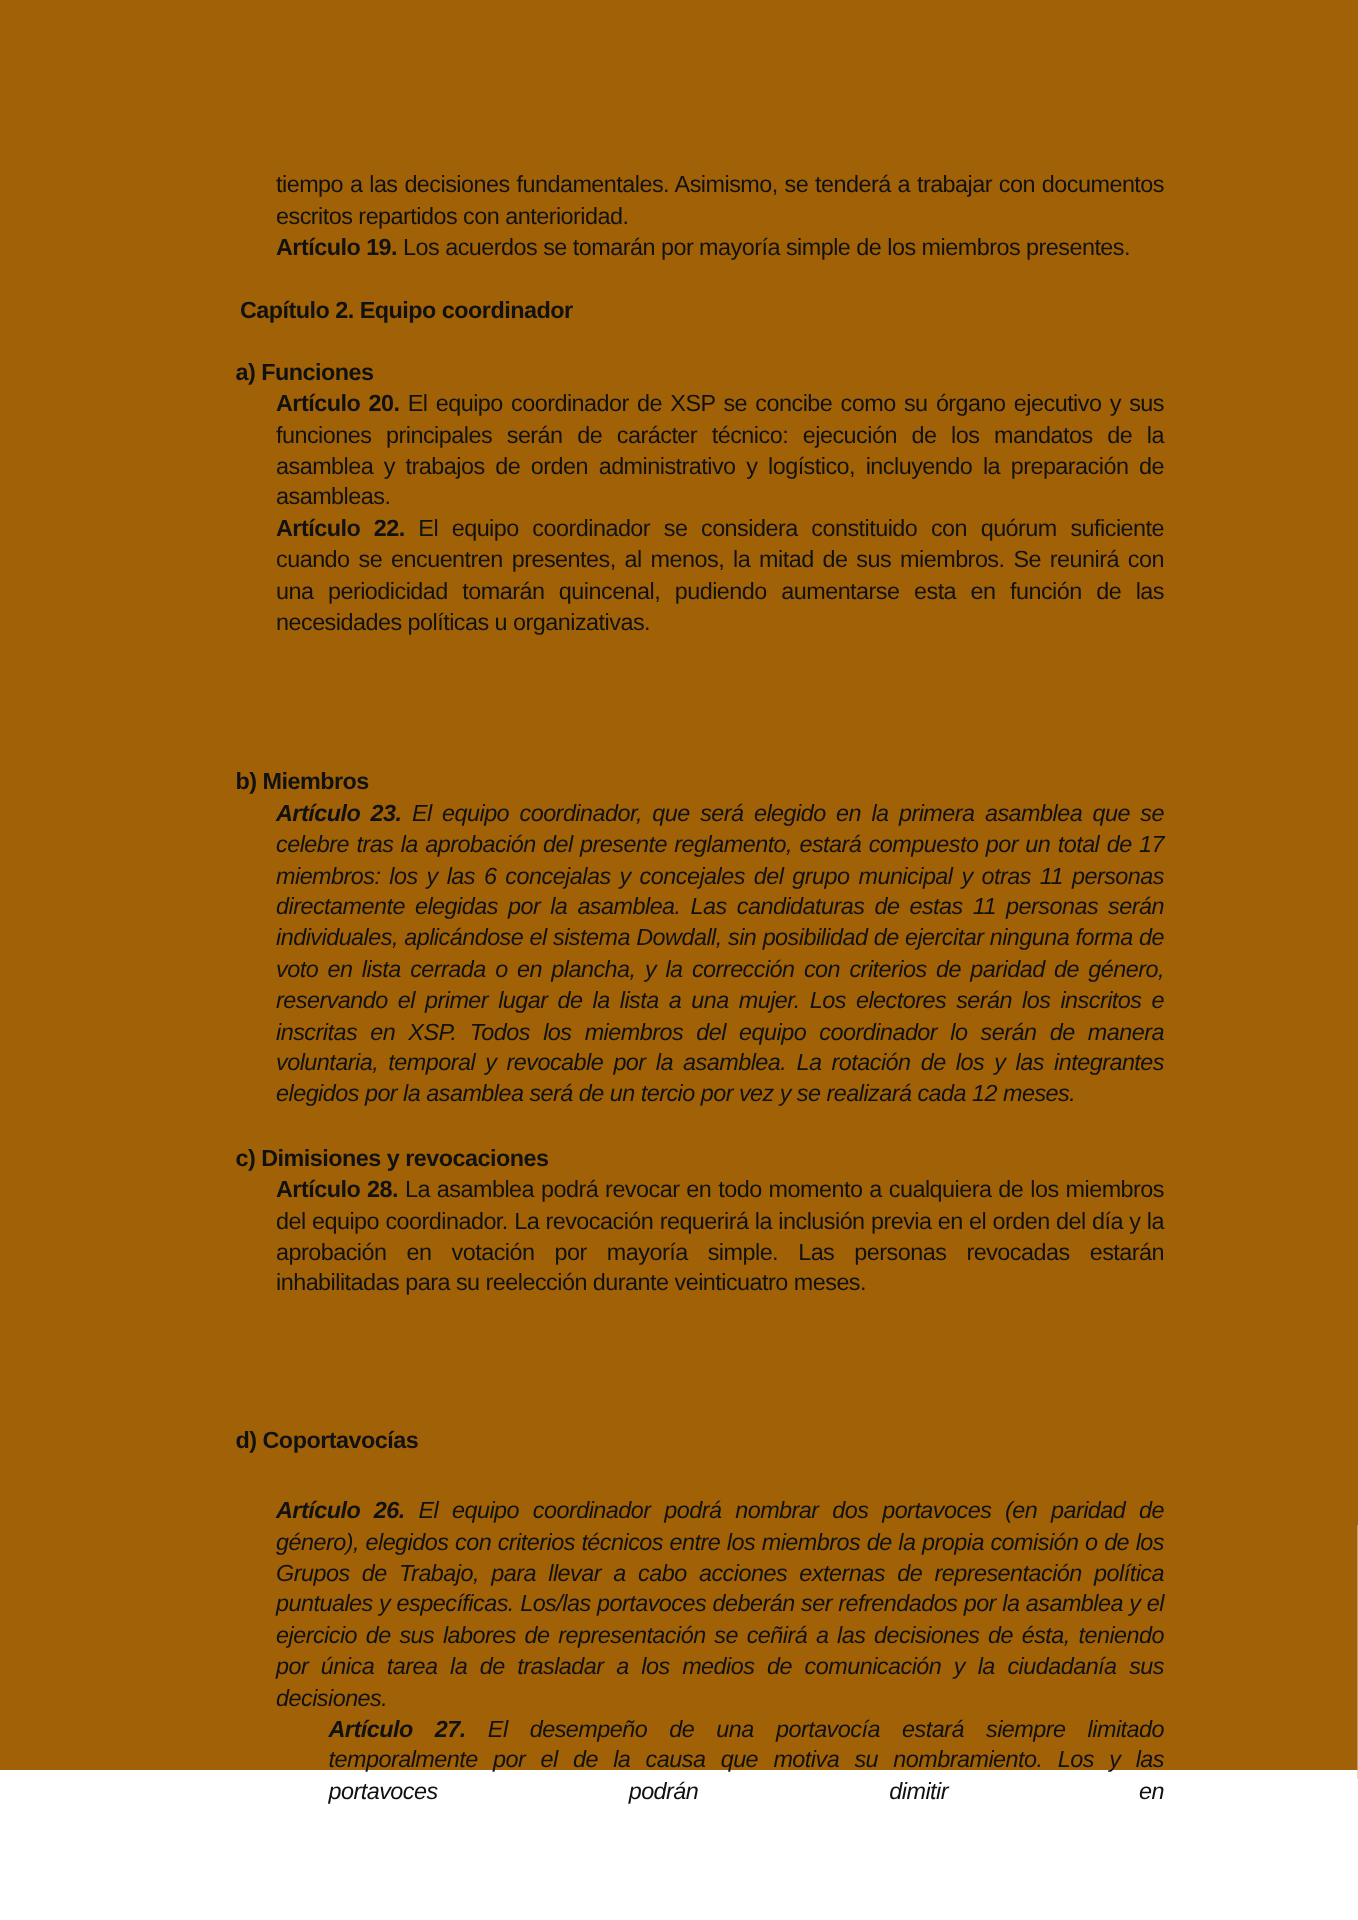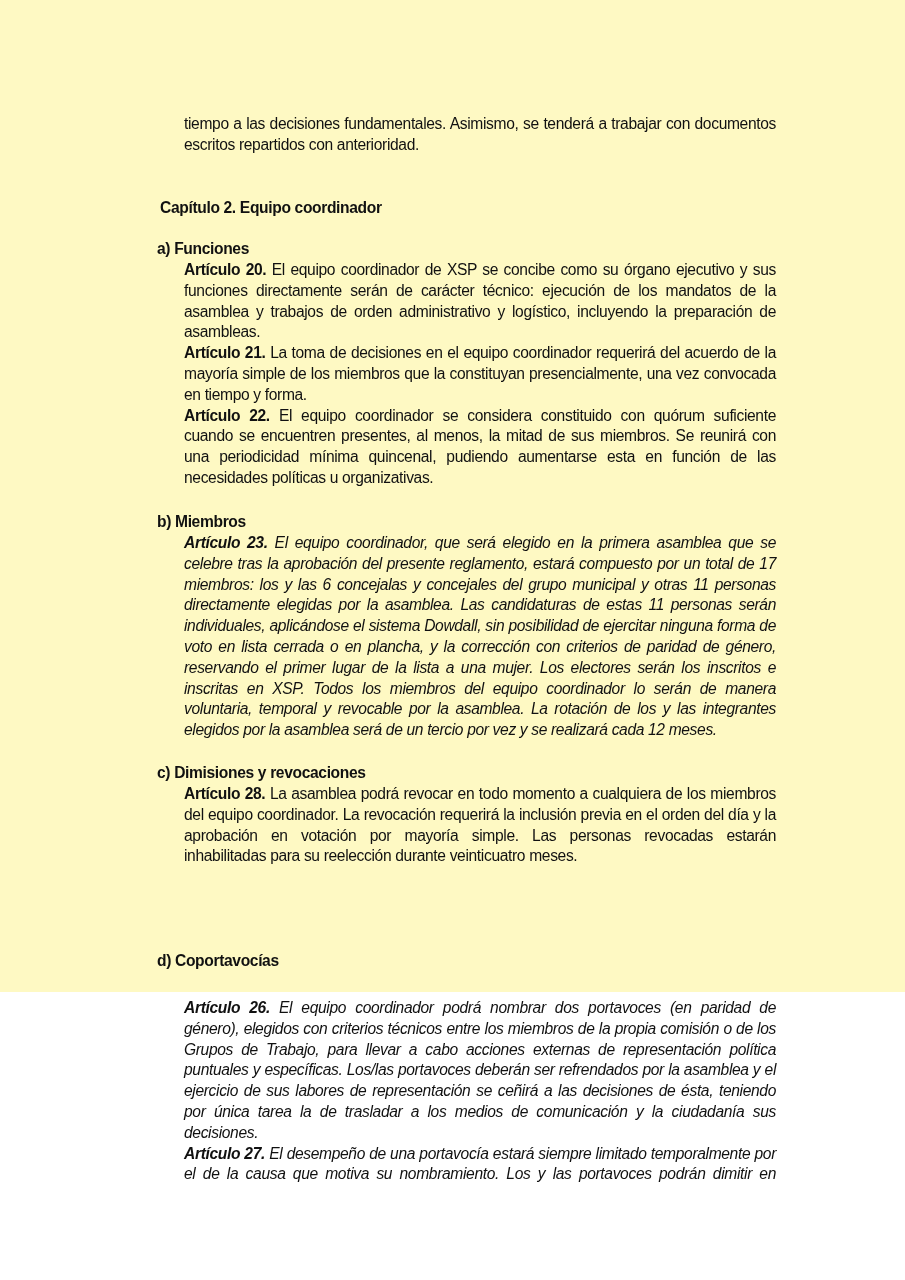--- a/index.html
+++ b/index.html
@@ -1,21 +1,21 @@
 <!DOCTYPE html>
 <html><head>
 <meta charset="utf-8">
 <style>
   html, body { margin: 0; padding: 0; background: #ffffff; }
   body {
     width: 905px; height: 1280px; position: relative; overflow: hidden;
     font-family: "Liberation Sans", sans-serif;
     color: #111111;
   }
-  .page { position: absolute; left: 0; top: 0; width: 905px; height: 992px; background: #fef9c3; }
+  .page { position: absolute; left: 0; top: 0; width: 905px; height: 1180px; background: #a16207; }
   .block {
     position: absolute;
     font-size: 15.6px;
     line-height: 20.8px;
     letter-spacing: -0.35px;
     transform-origin: left top;
   }
   .body-text {
     left: 184px;
     width: 592px;
@@ -35,40 +35,40 @@
     text-align: center;
   }
 </style>
 </head>
 <body>
 
 <div class="page">
 
   <div class="block body-text" style="top:114px;">
     <p>tiempo a las decisiones fundamentales. Asimismo, se tenderá a trabajar con documentos escritos repartidos con anterioridad.</p>
+    <p class="last-left"><span class="art-label">Artículo 19.</span><span> Los acuerdos se tomarán por mayoría simple de los miembros presentes.</span></p>
   </div>
 
   <div class="block chapter" style="top:198px;">Capítulo 2. Equipo coordinador</div>
 
   <div class="block section" style="top:239px;">a) Funciones</div>
   <div class="block body-text" style="top:260px;">
-    <p><span class="art-label">Artículo 20.</span><span> El equipo coordinador de XSP se concibe como su órgano ejecutivo y sus funciones directamente serán de carácter técnico: ejecución de los mandatos de la asamblea y trabajos de orden administrativo y logístico, incluyendo la preparación de asambleas.</span></p>
-    <p><span class="art-label">Artículo 21.</span><span> La toma de decisiones en el equipo coordinador requerirá del acuerdo de la mayoría simple de los miembros que la constituyan presencialmente, una vez convocada en tiempo y forma.</span></p>
-    <p><span class="art-label">Artículo 22.</span><span> El equipo coordinador se considera constituido con quórum suficiente cuando se encuentren presentes, al menos, la mitad de sus miembros. Se reunirá con una periodicidad mínima quincenal, pudiendo aumentarse esta en función de las necesidades políticas u organizativas.</span></p>
+    <p><span class="art-label">Artículo 20.</span><span> El equipo coordinador de XSP se concibe como su órgano ejecutivo y sus funciones principales serán de carácter técnico: ejecución de los mandatos de la asamblea y trabajos de orden administrativo y logístico, incluyendo la preparación de asambleas.</span></p>
+    <p><span class="art-label">Artículo 22.</span><span> El equipo coordinador se considera constituido con quórum suficiente cuando se encuentren presentes, al menos, la mitad de sus miembros. Se reunirá con una periodicidad tomarán quincenal, pudiendo aumentarse esta en función de las necesidades políticas u organizativas.</span></p>
   </div>
 
   <div class="block section" style="top:512px;">b) Miembros</div>
   <div class="block body-text" style="top:533px;font-style:italic;">
     <p><span class="art-label">Artículo 23.</span><span> El equipo coordinador, que será elegido en la primera asamblea que se celebre tras la aprobación del presente reglamento, estará compuesto por un total de 17 miembros: los y las 6 concejalas y concejales del grupo municipal y otras 11 personas directamente elegidas por la asamblea. Las candidaturas de estas 11 personas serán individuales, aplicándose el sistema Dowdall, sin posibilidad de ejercitar ninguna forma de voto en lista cerrada o en plancha, y la corrección con criterios de paridad de género, reservando el primer lugar de la lista a una mujer. Los electores serán los inscritos e inscritas en XSP. Todos los miembros del equipo coordinador lo serán de manera voluntaria, temporal y revocable por la asamblea. La rotación de los y las integrantes elegidos por la asamblea será de un tercio por vez y se realizará cada 12 meses.</span></p>
   </div>
 
   <div class="block section" style="top:763px;">c) Dimisiones y revocaciones</div>
   <div class="block body-text" style="top:784px;">
     <p><span class="art-label">Artículo 28.</span><span> La asamblea podrá revocar en todo momento a cualquiera de los miembros del equipo coordinador. La revocación requerirá la inclusión previa en el orden del día y la aprobación en votación por mayoría simple. Las personas revocadas estarán inhabilitadas para su reelección durante veinticuatro meses.</span></p>
   </div>
 
   <div class="block section" style="top:951px;">d) Coportavocías</div>
   <div class="block body-text" style="top:998px;font-style:italic;">
     <p><span class="art-label">Artículo 26.</span><span> El equipo coordinador podrá nombrar dos portavoces (en paridad de género), elegidos con criterios técnicos entre los miembros de la propia comisión o de los Grupos de Trabajo, para llevar a cabo acciones externas de representación política puntuales y específicas. Los/las portavoces deberán ser refrendados por la asamblea y el ejercicio de sus labores de representación se ceñirá a las decisiones de ésta, teniendo por única tarea la de trasladar a los medios de comunicación y la ciudadanía sus decisiones.</span></p>
-    <p style="text-align-last: justify;"><span class="art-label">Artículo 27.</span><span> El desempeño de una portavocía estará siempre limitado temporalmente por el de la causa que motiva su nombramiento. Los y las portavoces podrán dimitir en</span></p>
+    <p style="text-align-last: justify; margin-left: 35px;"><span class="art-label">Artículo 27.</span><span> El desempeño de una portavocía estará siempre limitado temporalmente por el de la causa que motiva su nombramiento. Los y las portavoces podrán dimitir en</span></p>
   </div>
 
 </div>
 
 </body></html>

